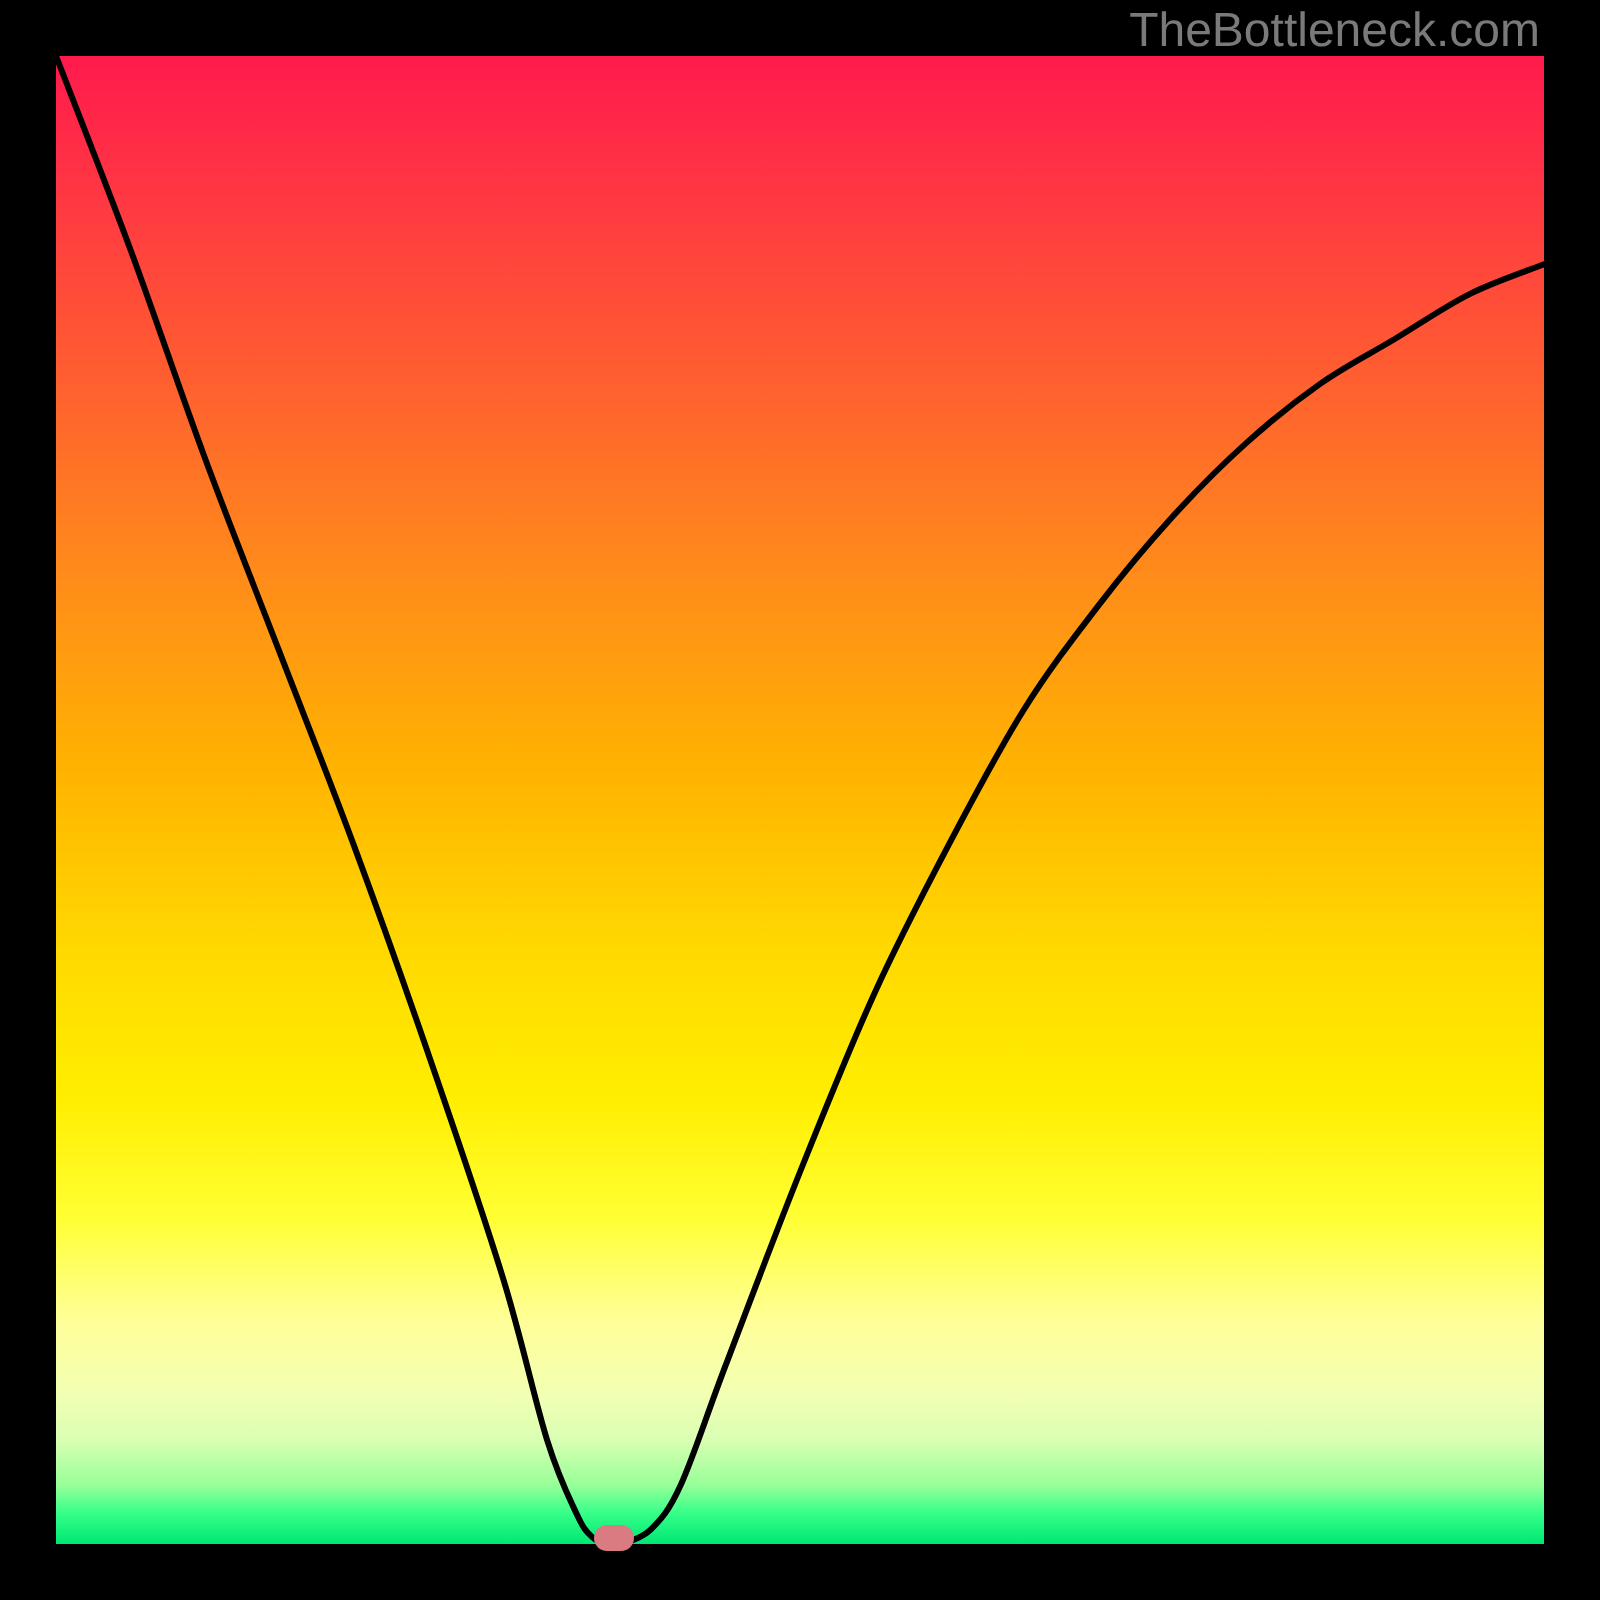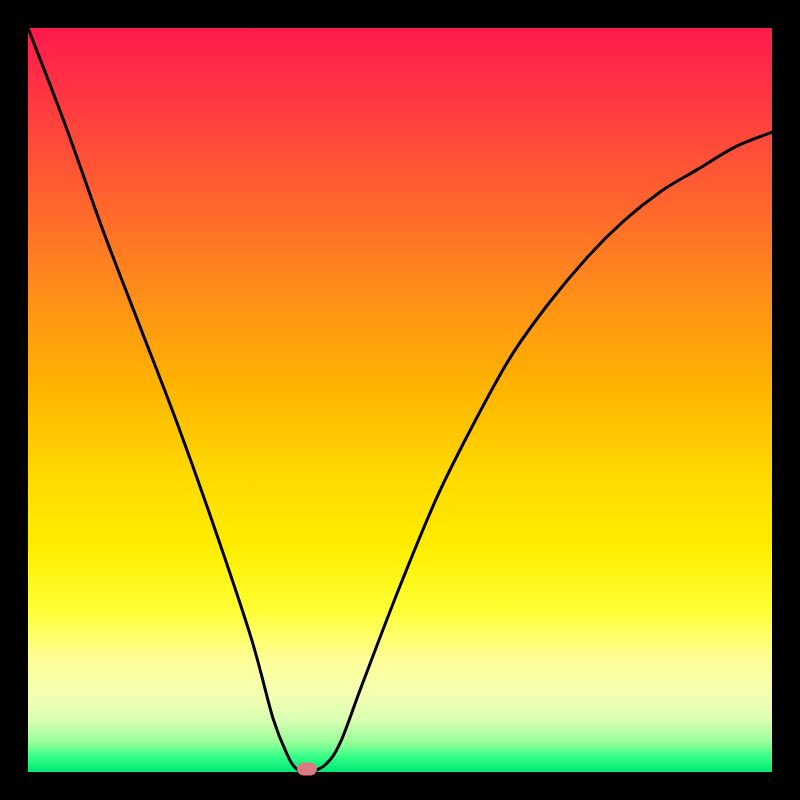--- a/index.html
+++ b/index.html
@@ -64,19 +64,20 @@
     background: #d97b80;
     border-radius: 7px;
     transform: translate(-50%, -50%);
     z-index: 3;
   }
 </style>
 </head>
 <body>
 
 <div class="frame">
+  <div class="watermark">TheBottleneck.com</div>
   <div class="plot-area">
     <svg class="curve" width="744" height="744" viewBox="0 0 744 744">
       <path id="curve-path" d="M0.00,0.00 C6.20,16.12 24.80,63.24 37.20,96.72 C49.60,130.20 62.00,167.40 74.40,200.88 C86.80,234.36 99.20,265.36 111.60,297.60 C124.00,329.84 136.40,360.84 148.80,394.32 C161.20,427.80 173.60,462.52 186.00,498.48 C198.40,534.44 213.28,577.84 223.20,610.08 C233.12,642.32 239.32,672.08 245.52,691.92 C251.72,711.76 256.68,721.06 260.40,729.12 C264.12,737.18 265.36,737.80 267.84,740.28 C270.32,742.76 272.80,743.38 275.28,744.00 C277.76,744.62 279.00,745.24 282.72,744.00 C286.44,742.76 292.64,741.52 297.60,736.56 C302.56,731.60 306.28,727.88 312.48,714.24 C318.68,700.60 324.88,680.76 334.80,654.72 C344.72,628.68 359.60,589.00 372.00,558.00 C384.40,527.00 396.80,496.00 409.20,468.72 C421.60,441.44 434.00,417.88 446.40,394.32 C458.80,370.76 471.20,347.20 483.60,327.36 C496.00,307.52 508.40,291.40 520.80,275.28 C533.20,259.16 545.60,244.28 558.00,230.64 C570.40,217.00 582.80,204.60 595.20,193.44 C607.60,182.28 620.00,172.36 632.40,163.68 C644.80,155.00 657.20,148.80 669.60,141.36 C682.00,133.92 694.40,125.24 706.80,119.04 C719.20,112.84 737.80,106.64 744.00,104.16" stroke="#000000" stroke-width="3" fill="none" stroke-linecap="round"></path>
     </svg>
     <div class="dot" id="marker-dot" style="left: 279px; top: 741px; background: rgb(217, 123, 128);"></div>
   </div>
 </div>
 
 </body></html>

